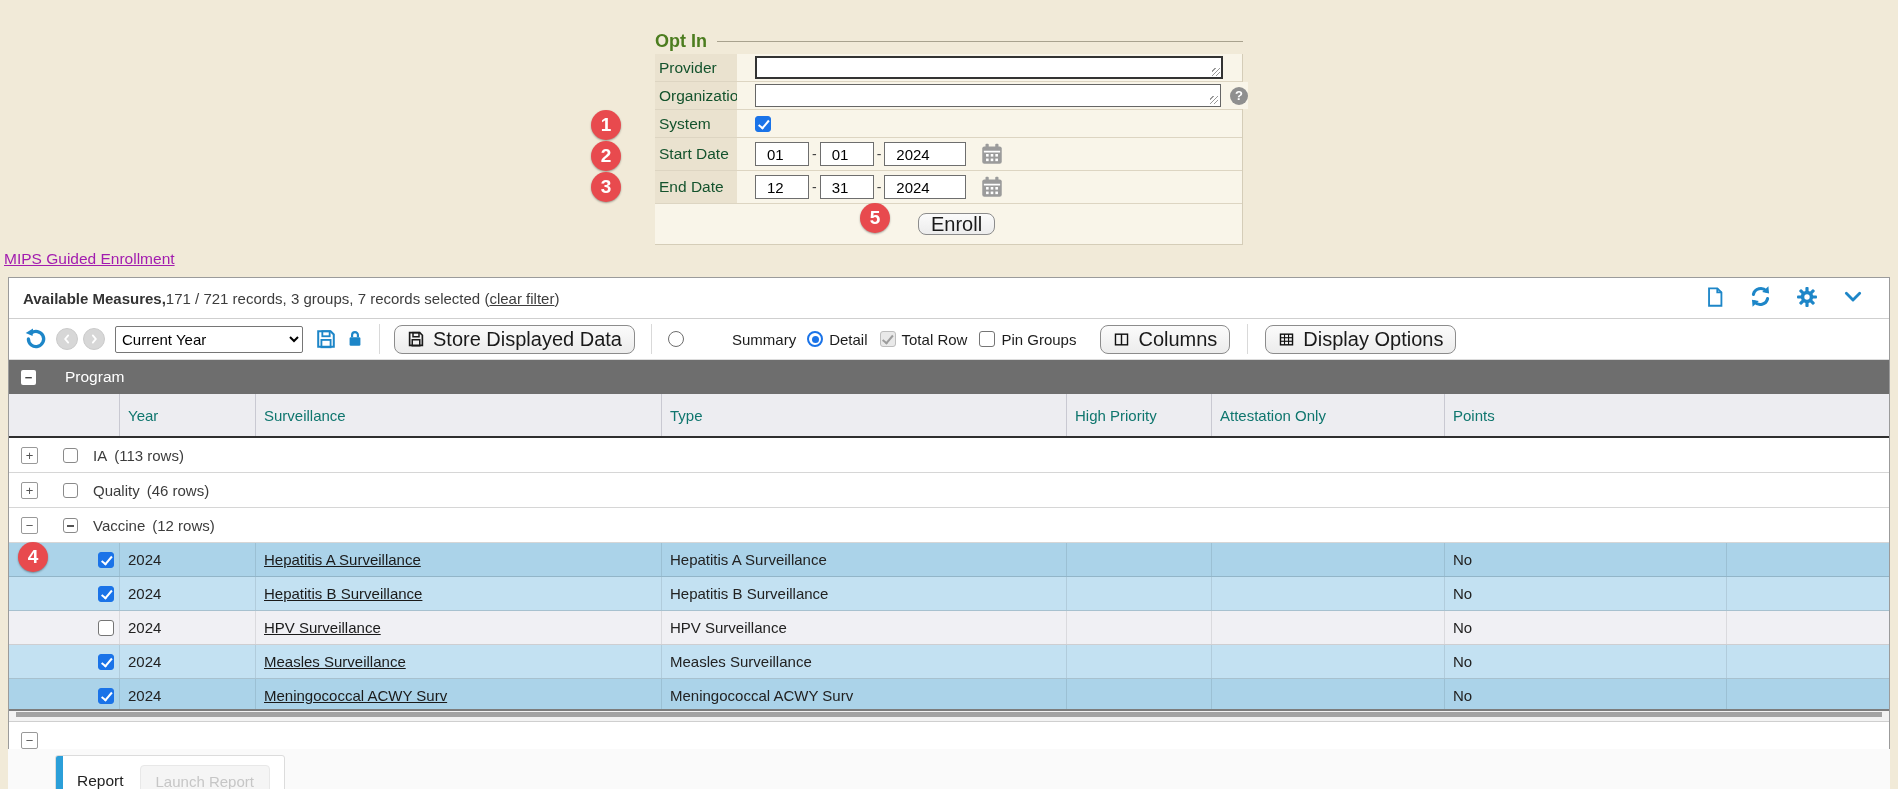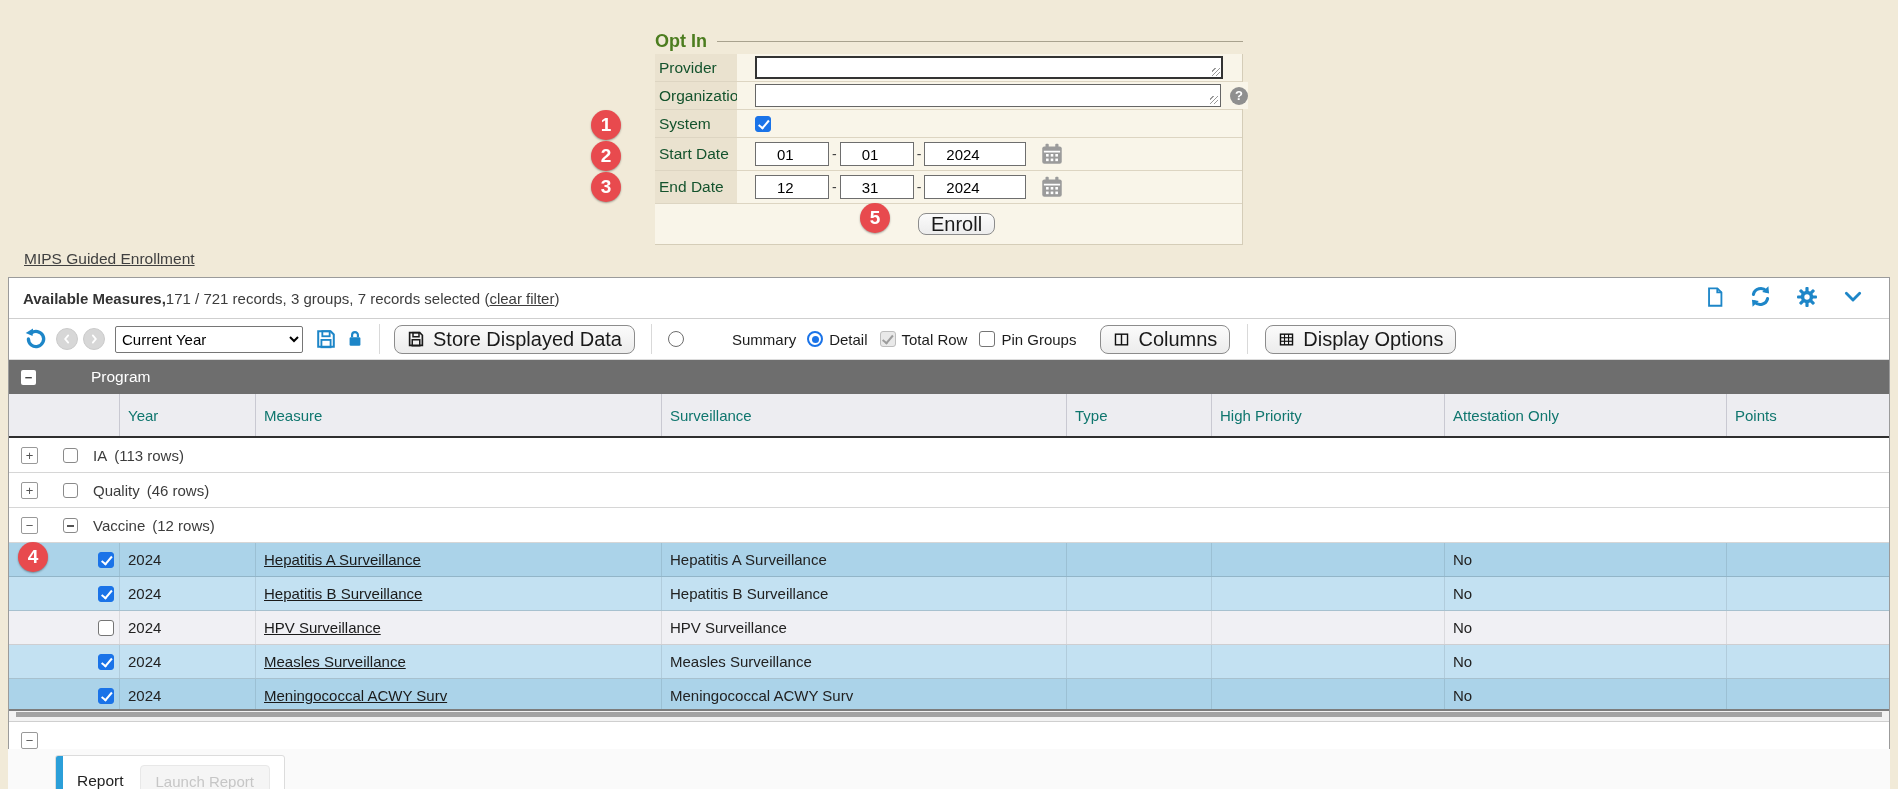--- a/index.html
+++ b/index.html
@@ -23,21 +23,21 @@
   .r-provider{height:27px}.r-org{height:27px}.r-system{height:27px}
   .r-start{height:32px}.r-end{height:32px}
   .r-btn{height:40px;background:#f9f5e9;border-top:1px solid #ddd5c2;display:flex;align-items:center;}
   .inputwrap{position:relative;display:inline-flex;}
   .txt{width:456px;height:19px;border:2px solid #333;background:#fff;font-size:14px;padding:0 4px;font-family:"Liberation Sans",sans-serif;}
   .txt.thin{border:1px solid #666;height:21px;}
   .grip{position:absolute;right:3px;bottom:3px;width:8px;height:8px;
     background:repeating-linear-gradient(135deg,transparent 0 2px,#9a9a9a 2px 3px);}
   .helpq{width:18px;height:18px;border-radius:50%;background:#8f8f8f;color:#fff;font-weight:bold;
     font-size:13px;display:flex;align-items:center;justify-content:center;margin-left:9px;}
-  .dinput{height:22px;border:1px solid #6e6e6e;background:#fff;font-size:15px;padding:0 21px;font-family:"Liberation Sans",sans-serif;}
+  .dinput{height:22px;border:1px solid #6e6e6e;background:#fff;font-size:15px;padding:0 11px;font-family:"Liberation Sans",sans-serif;}
   .d2{width:30px}.d4{width:58px}
   .dsep{margin:0 3px;color:#444;font-size:14px;}
   .cal{margin-left:12px;display:inline-flex;}
   .btn{display:inline-flex;align-items:center;gap:8px;background:linear-gradient(#fbfbfb,#ececec);
     border:1px solid #8c8c8c;border-radius:8px;font-size:20px;color:#1a1a1a;cursor:default;}
   .enroll{padding:2px 12px;margin-left:263px;height:22px;}
   
   .cb{width:16px;height:16px;border:1.5px solid #757575;border-radius:3px;background:#fff;position:relative;box-sizing:border-box;flex:none;}
   .cb.checked{background:#1a73e8;border-color:#1a73e8;}
   .cb.checked::after{content:"";position:absolute;left:4.5px;top:1px;width:4px;height:8.5px;
@@ -47,39 +47,39 @@
   .gcheck{width:15px;height:15px;border:1px solid #8a8a8a;border-radius:3px;background:#fff;position:relative;box-sizing:border-box;flex:none;}
   .gcheck.ind::after{content:"";position:absolute;left:3px;top:6px;width:7px;height:2px;background:#555;}
   .radio{width:16px;height:16px;border:1.5px solid #6d6d6d;border-radius:50%;background:#fff;position:relative;box-sizing:border-box;flex:none;}
   .radio.checked{border:2px solid #1a73e8;}
   .radio.checked::after{content:"";position:absolute;left:2.5px;top:2.5px;width:7px;height:7px;border-radius:50%;background:#1a73e8;}
   
   .badge{position:absolute;width:30px;height:30px;border-radius:50%;background:#e84a4e;color:#fff;
     font-weight:bold;font-size:19px;display:flex;align-items:center;justify-content:center;
     box-shadow:0 1px 2px rgba(0,0,0,.35);z-index:30;}
   
-  .mips-link{position:absolute;left:24px;top:250px;font-size:15.5px;color:#404040;text-decoration:underline;}
+  .mips-link{position:absolute;left:4px;top:250px;font-size:15.5px;color:#a21caf;text-decoration:underline;}
   
   .panel{position:absolute;left:8px;top:277px;width:1882px;box-sizing:border-box;
     background:#fff;border:1px solid #9b9b9b;}
   .phead{height:40px;display:flex;align-items:center;padding:0 14px;border-bottom:1px solid #cfcfcf;font-size:15px;color:#3d3d3d;}
   .phead b{color:#333;}
   .clearf{color:#3d3d3d;text-decoration:underline;}
   .phead-icons{margin-left:auto;display:flex;align-items:center;gap:22px;margin-right:10px;}
   .toolbar{height:40px;display:flex;align-items:center;padding-left:14px;border-bottom:1px solid #dcdcdc;font-size:15px;}
   .circlebtn{width:20px;height:20px;border-radius:50%;background:#d7d7d7;border:1px solid #cbcbcb;
     display:inline-flex;align-items:center;justify-content:center;flex:none;}
   .vsep{width:1px;height:30px;background:#d9d9d9;flex:none;}
   .yearsel{width:188px;height:27px;border:1px solid #767676;border-radius:2px;background:#fff;font-size:15px;font-family:"Liberation Sans",sans-serif;padding:0 2px;}
   .tblbtn{padding:4px 12px;height:29px;box-sizing:border-box;}
   .tlabel{margin-left:6px;color:#1c1c1c;}
   .programbar{height:34px;background:#6e6e6e;display:flex;align-items:center;padding-left:12px;}
   .pbar-toggle{width:15px;height:15px;background:#fff;border-radius:2px;color:#444;font-size:13px;font-weight:bold;
     display:flex;align-items:center;justify-content:center;line-height:13px;flex:none;}
-  .pbar-label{color:#fff;font-size:15.5px;margin-left:55px;}
+  .pbar-label{color:#fff;font-size:15.5px;margin-left:29px;}
   .tgrid{display:grid;grid-template-columns:110px 136px 406px 405px 145px 233px 282px auto;}
   .colheads{height:42px;background:#ededf1;border-bottom:2px solid #2f2f2f;}
   .colheads>div{display:flex;align-items:center;padding:0 8px;font-size:15px;color:#0f766e;border-left:1px solid #c9c9d2;}
   .colheads>div:first-child{border-left:none;}
   .grouprow{height:34px;display:flex;align-items:center;padding-left:12px;border-bottom:1px solid #d6d6d6;background:#fff;font-size:15px;color:#3c3c3c;}
   .expander{width:15px;height:15px;border:1px solid #999;border-radius:2px;background:#fff;color:#555;
     font-size:13px;display:flex;align-items:center;justify-content:center;line-height:13px;flex:none;}
   .grouprow .gcheck{margin-left:25px;}
   .gname{margin-left:15px;}
   .gcount{margin-left:7px;}
@@ -307,21 +307,20 @@
   </div>
 
   <div class="programbar">
     <span class="pbar-toggle">−</span>
     <span class="pbar-label">Program</span>
   </div>
 
   <div class="tgrid colheads">
     <div></div>
     <div>Year</div>
-    <div>Measure</div>
     <div>Surveillance</div>
     <div>Type</div>
     <div>High Priority</div>
     <div>Attestation Only</div>
     <div>Points</div>
   </div>
 
   <div class="grouprow">
     <span class="expander">+</span>
     <span class="gcheck"></span>

